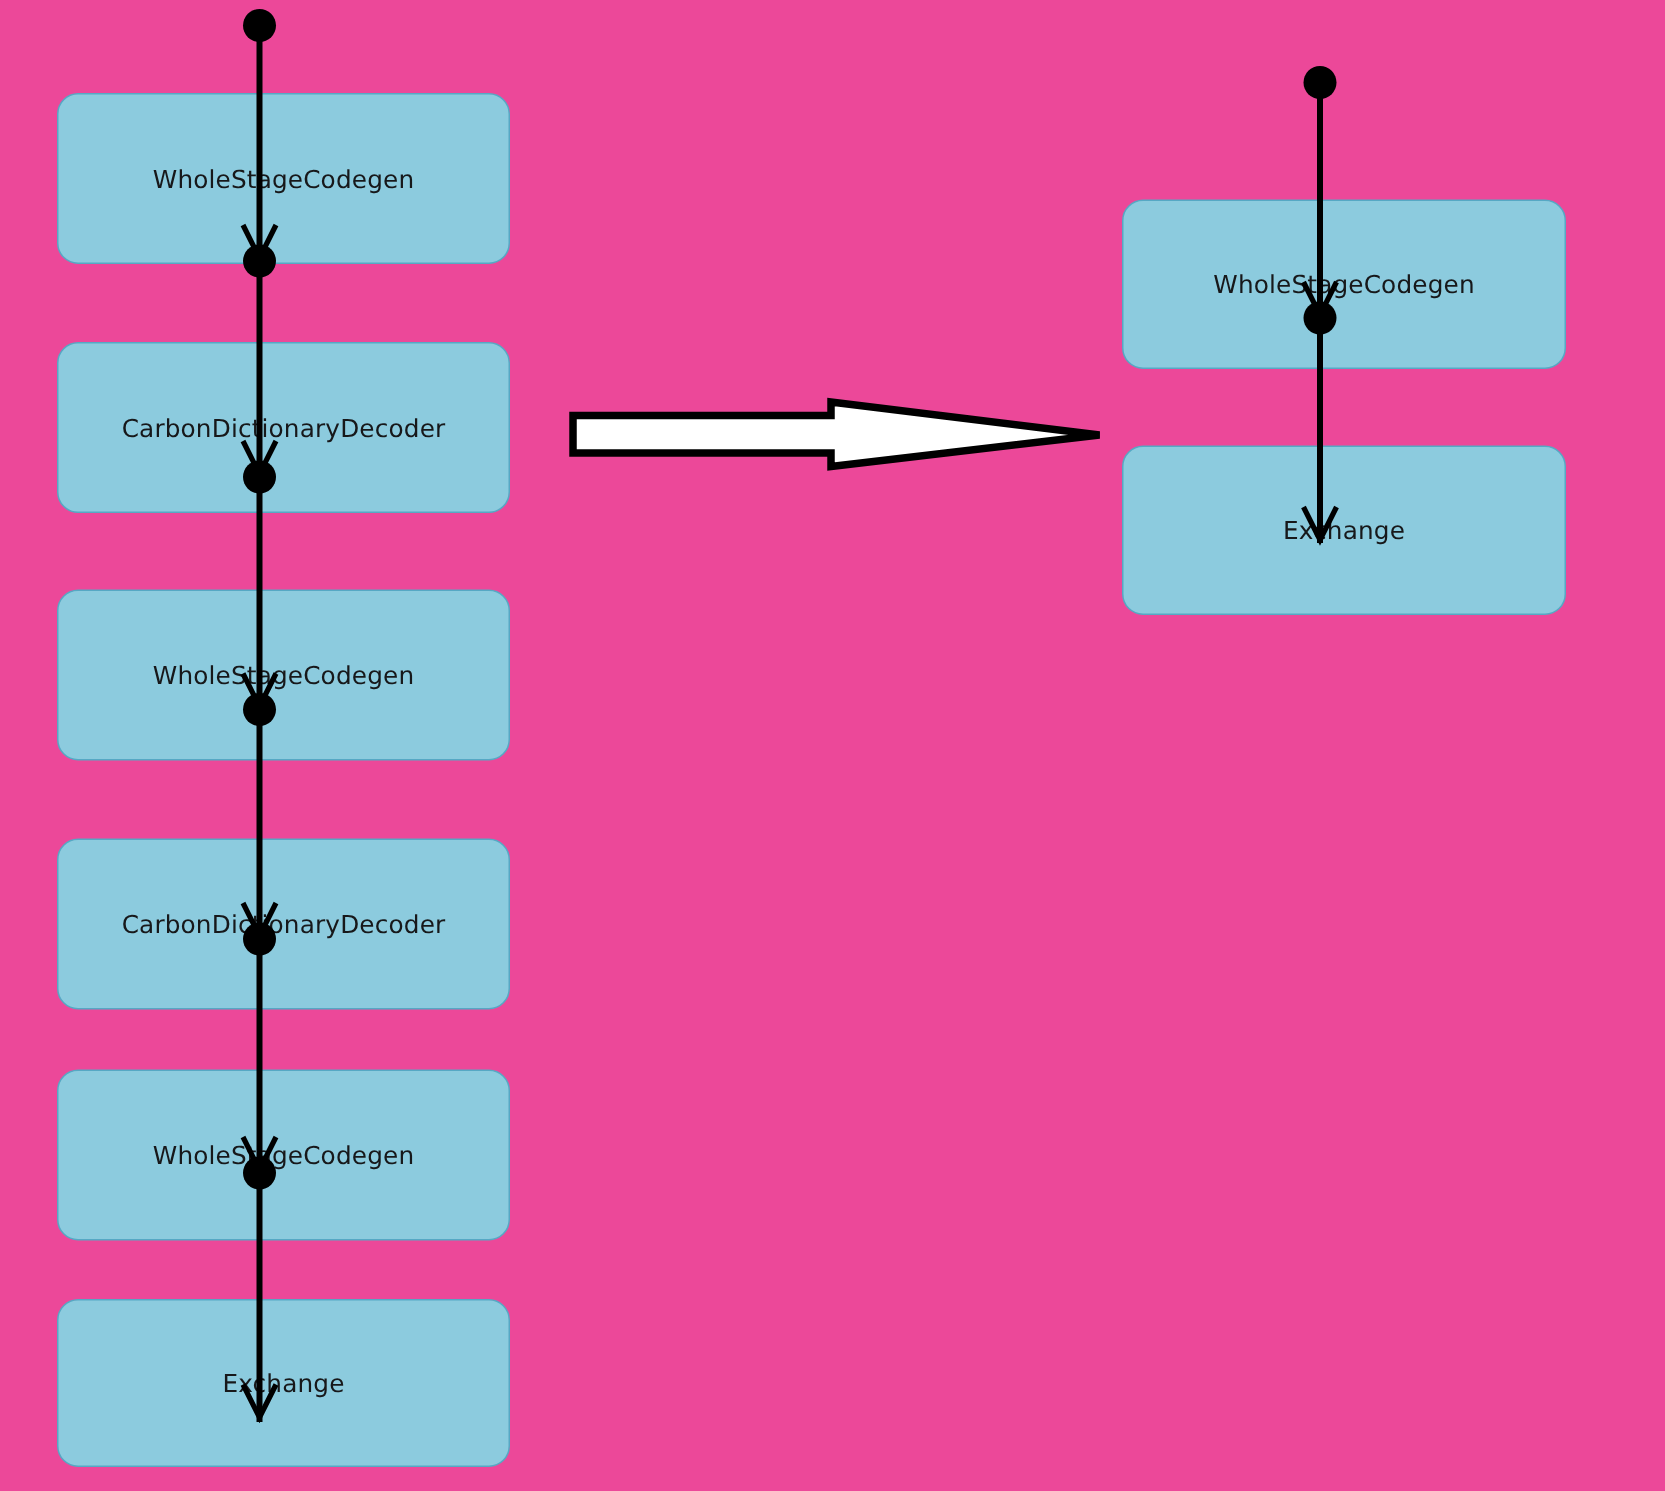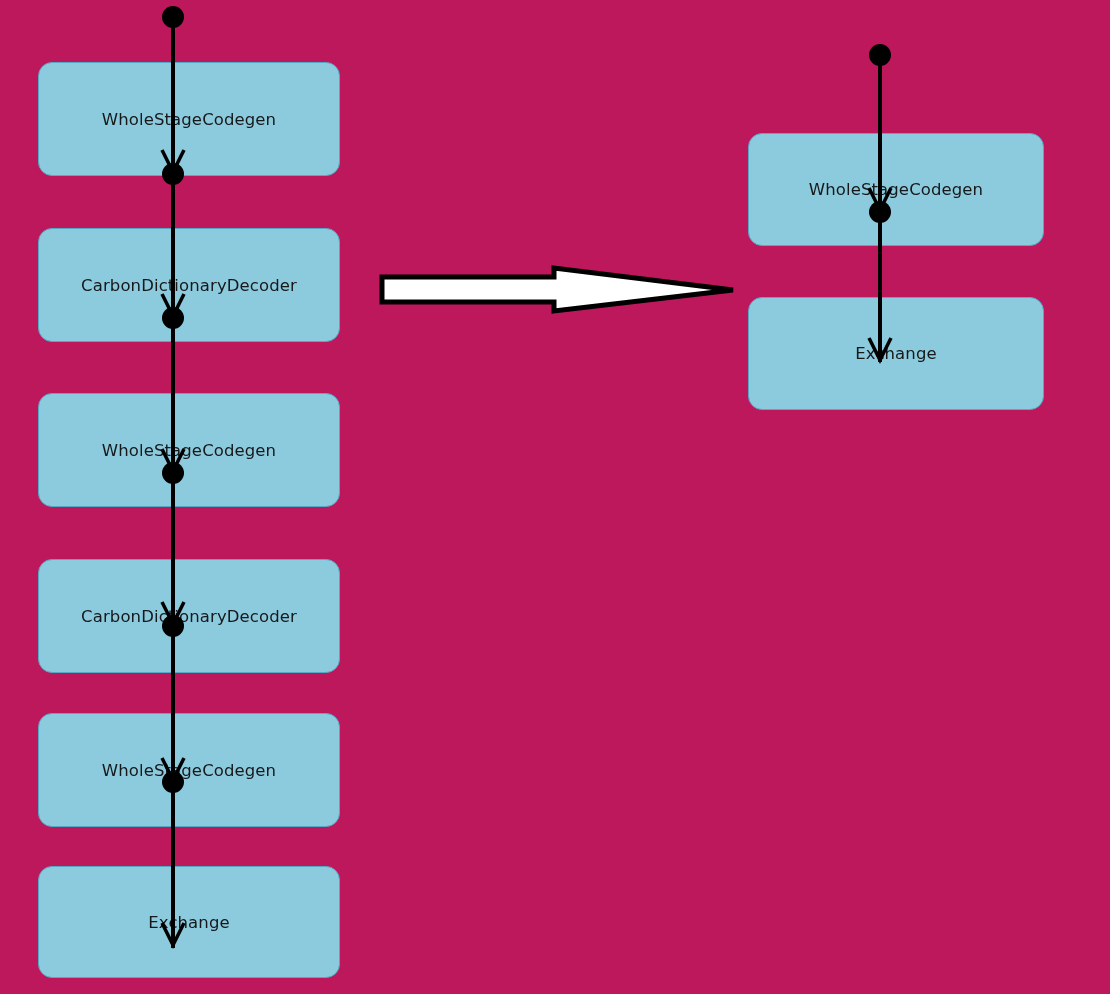--- a/index.html
+++ b/index.html
@@ -53,21 +53,21 @@
     position: absolute;
     left: 370px;
     top: 250px;
     width: 380px;
     height: 90px;
   }
 </style>
 </head>
 <body>
 
-<div id="canvas" style="background: #be185d;">
+<div id="canvas" style="background: #ec4899;">
 
   <div class="panel" id="left-panel">
 
     <div class="plan-box" id="l-box-0" style="left: 38px; top: 62px; width: 302px; height: 114px; background: rgb(140, 203, 222); border-color: rgb(86, 168, 196);">
       <span class="label" style="color: rgb(23, 24, 26);">WholeStageCodegen</span>
     </div>
     <div class="plan-box" id="l-box-1" style="left: 38px; top: 228px; width: 302px; height: 114px; background: rgb(140, 203, 222); border-color: rgb(86, 168, 196);">
       <span class="label" style="color: rgb(23, 24, 26);">CarbonDictionaryDecoder</span>
     </div>
     <div class="plan-box" id="l-box-2" style="left: 38px; top: 393px; width: 302px; height: 114px; background: rgb(140, 203, 222); border-color: rgb(86, 168, 196);">

